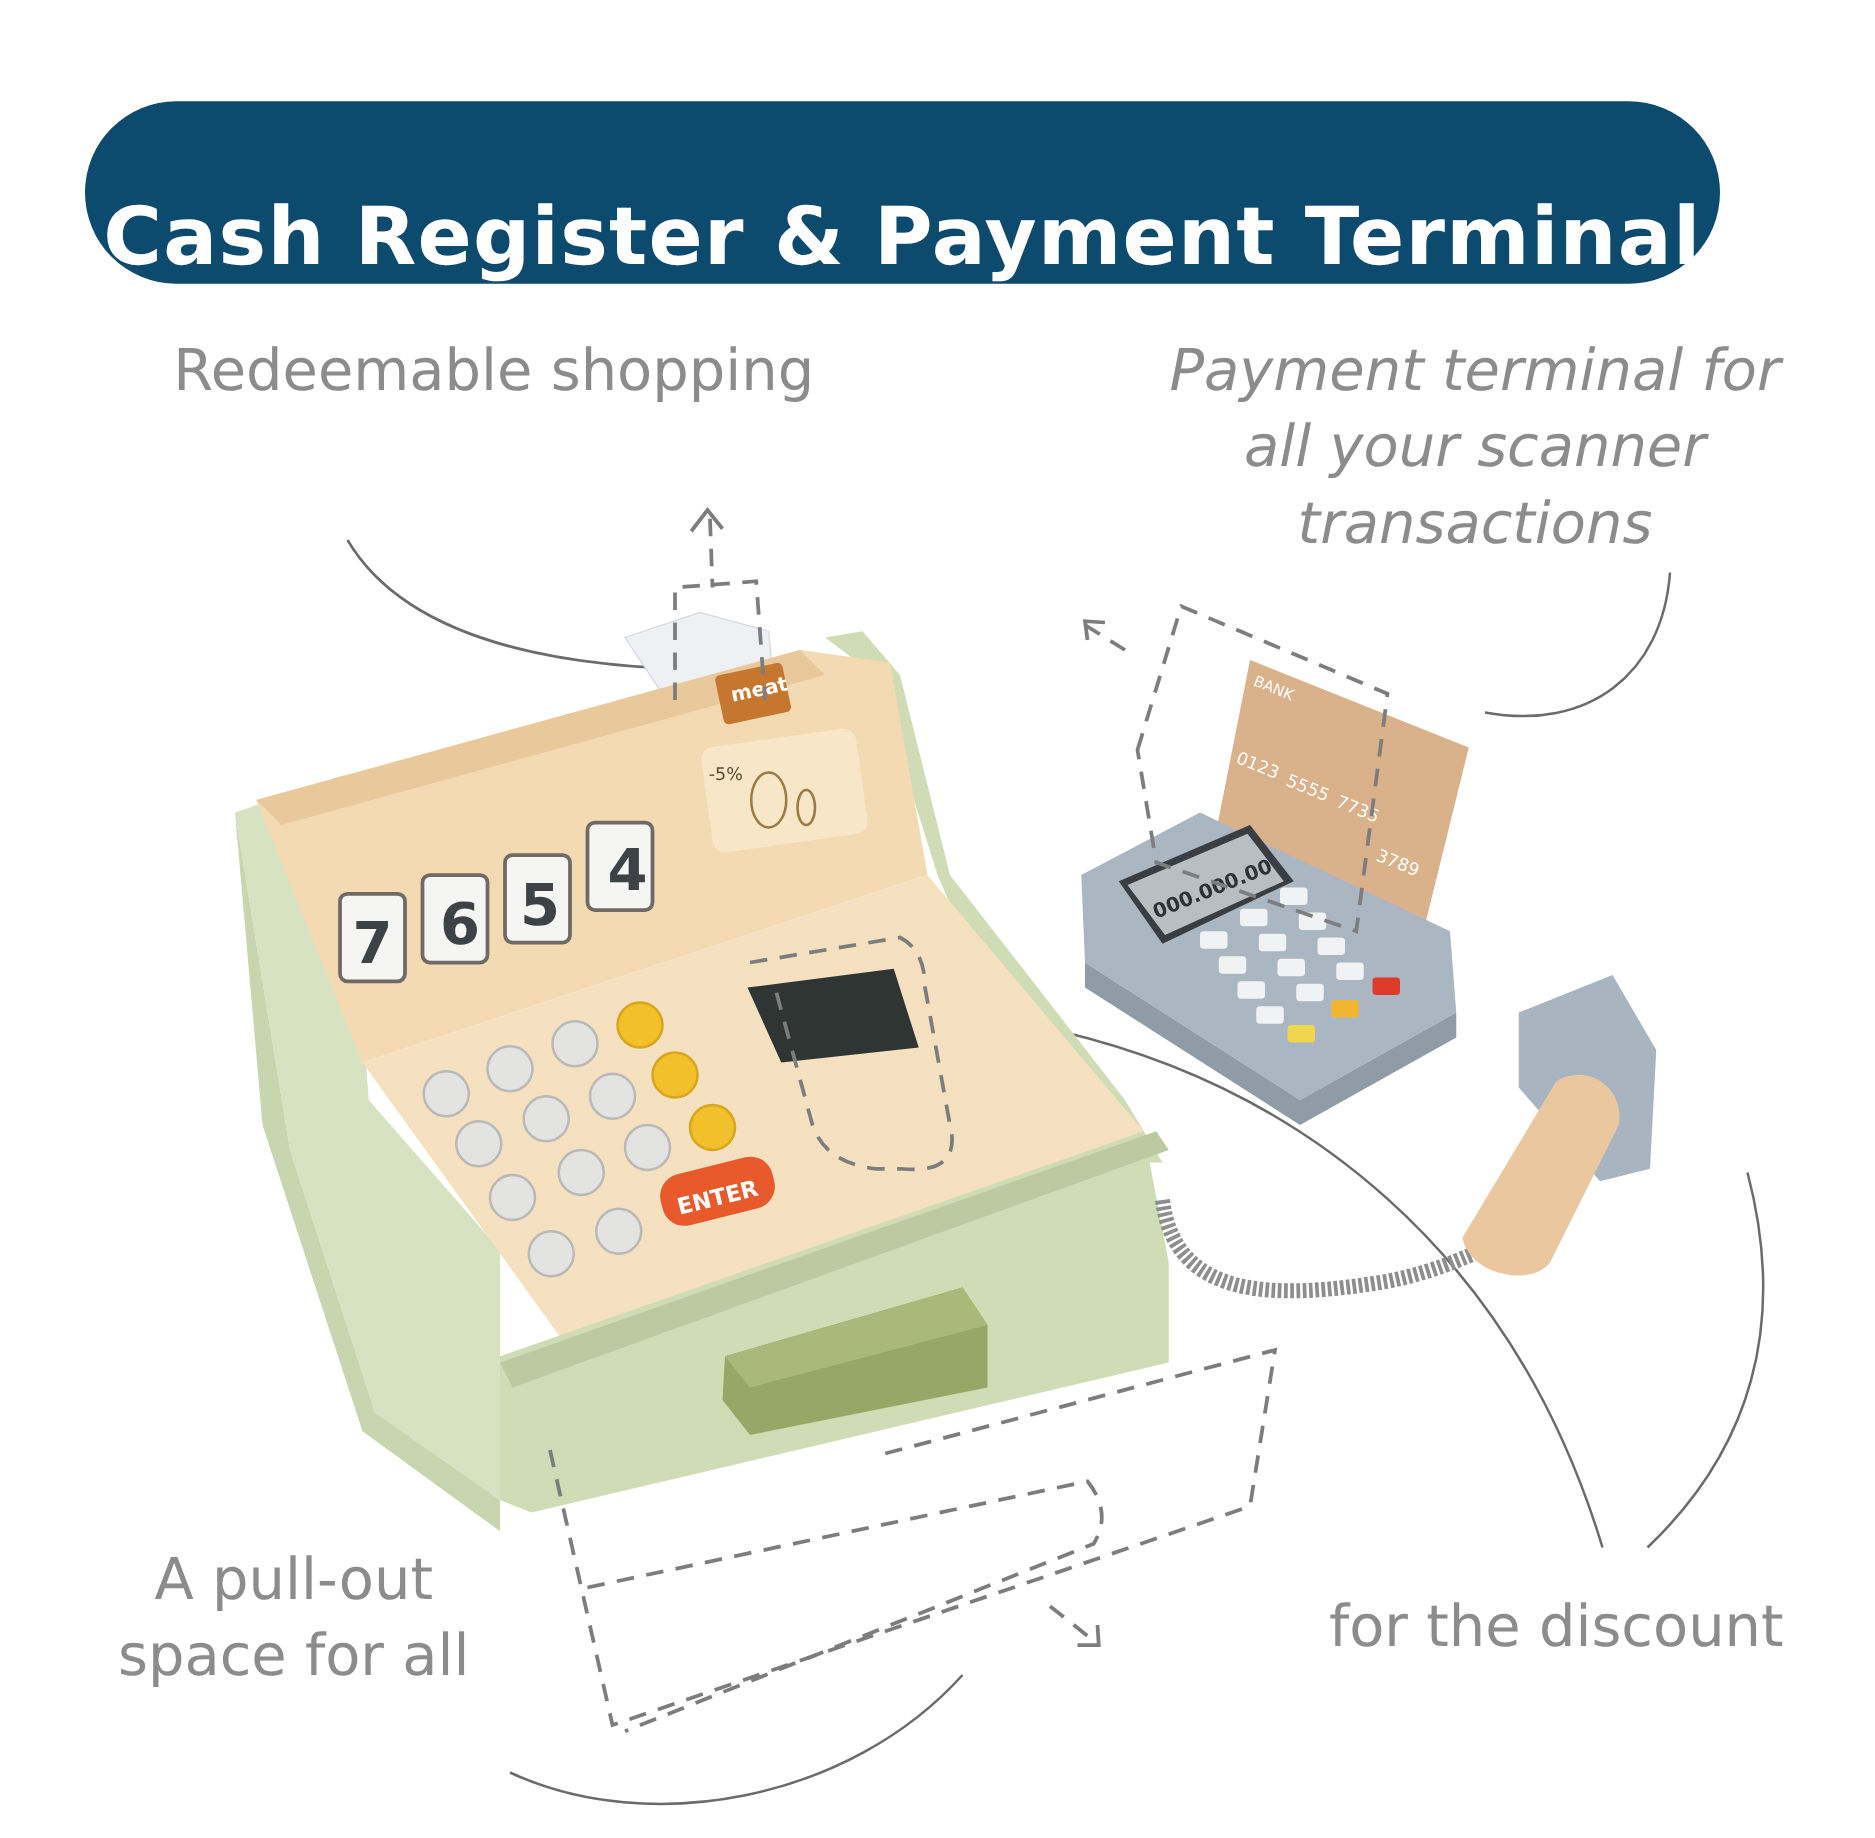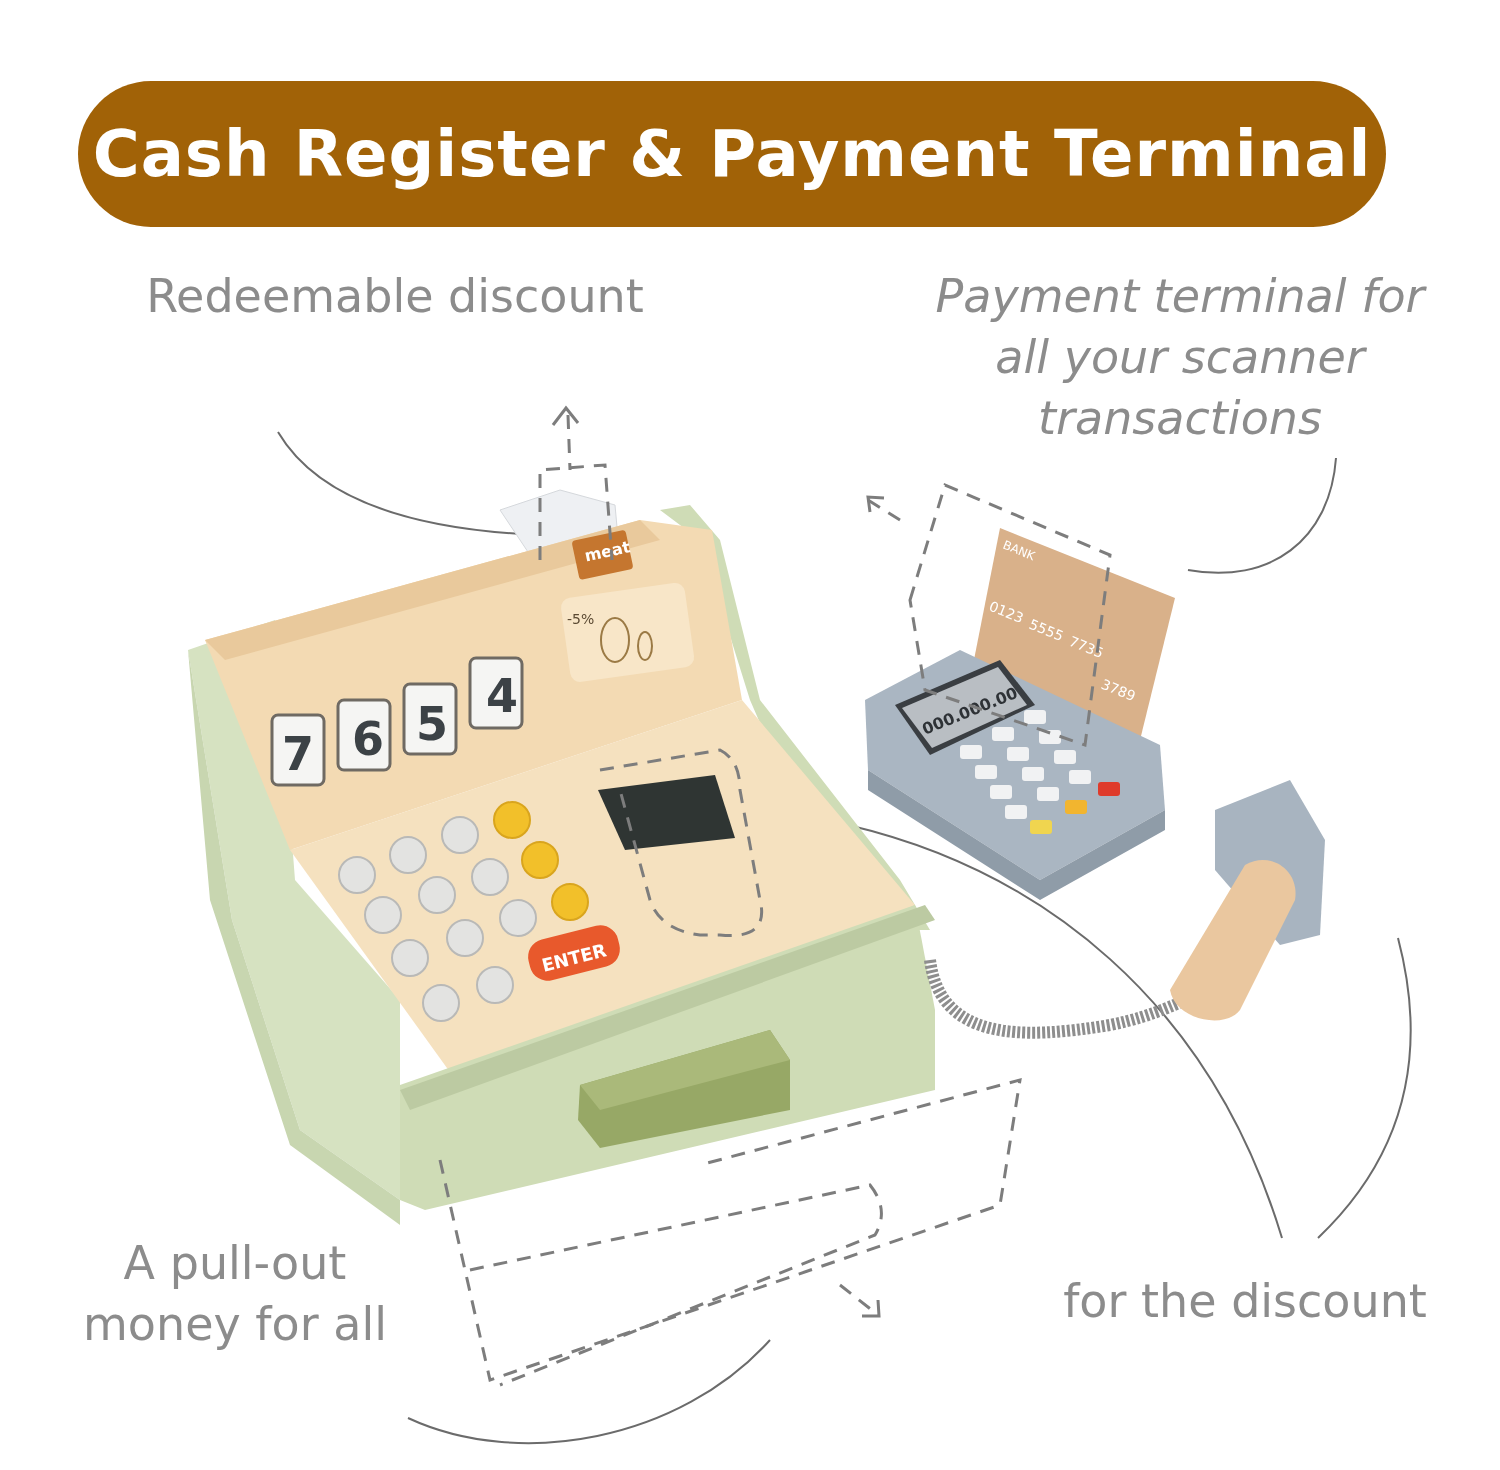--- a/index.html
+++ b/index.html
@@ -1,45 +1,45 @@
 <!DOCTYPE html>
 <html><head>
 <meta charset="utf-8">
 <style>
   html, body { margin:0; padding:0; background:#ffffff; }
   body { width:1500px; height:1470px; position:relative; overflow:hidden; font-family:"DejaVu Sans", sans-serif; }
-  .banner { position:absolute; left:78px; top:81px; width:1308px; height:146px; border-radius:73px; background:#a16207; display:flex; align-items:center; justify-content:center; }
+  .banner { position:absolute; left:68px; top:81px; width:1308px; height:146px; border-radius:73px; background:#0c4a6e; display:flex; align-items:flex-end; justify-content:center; }
   .banner-title { color:#ffffff; font-size:64px; font-weight:bold; letter-spacing:1px; }
   .label { position:absolute; color:#8c8c8c; font-size:46px; line-height:61px; text-align:center; white-space:nowrap; }
   .label span { display:block; }
   .lbl-vouchers { left:60px; top:266px; width:670px; }
   .lbl-terminal { left:915px; top:266px; width:530px;font-style:italic; }
   .lbl-drawer { left:60px; top:1233px; width:350px; }
   .lbl-scanner { left:1050px; top:1271px; width:390px; }
   svg.art { position:absolute; left:0; top:0; }
   .reel-text { font-family:"DejaVu Sans", sans-serif; font-weight:bold; fill:#3c4246; }
 </style>
 </head>
 <body>
 
 <div class="banner">
   <div class="banner-title">Cash Register &amp; Payment Terminal</div>
 </div>
 
 <div class="label lbl-vouchers">
-  <span>Redeemable discount</span>
+  <span>Redeemable shopping</span>
 </div>
 <div class="label lbl-terminal">
   <span>Payment terminal for</span>
   <span>all your scanner</span>
   <span>transactions</span>
 </div>
 <div class="label lbl-drawer">
   <span>A pull-out</span>
-  <span>money for all</span>
+  <span>space for all</span>
 </div>
 <div class="label lbl-scanner">
   <span>for the discount</span>
 </div>
 
 <svg class="art" width="1500" height="1470" viewBox="0 0 1500 1470">
 
   <g fill="none" stroke="#6b6b6b" stroke-width="2">
     <path d="M278 432 C330 520 470 540 620 535"></path>
     <path d="M1336 458 C1330 540 1270 585 1188 570"></path>

